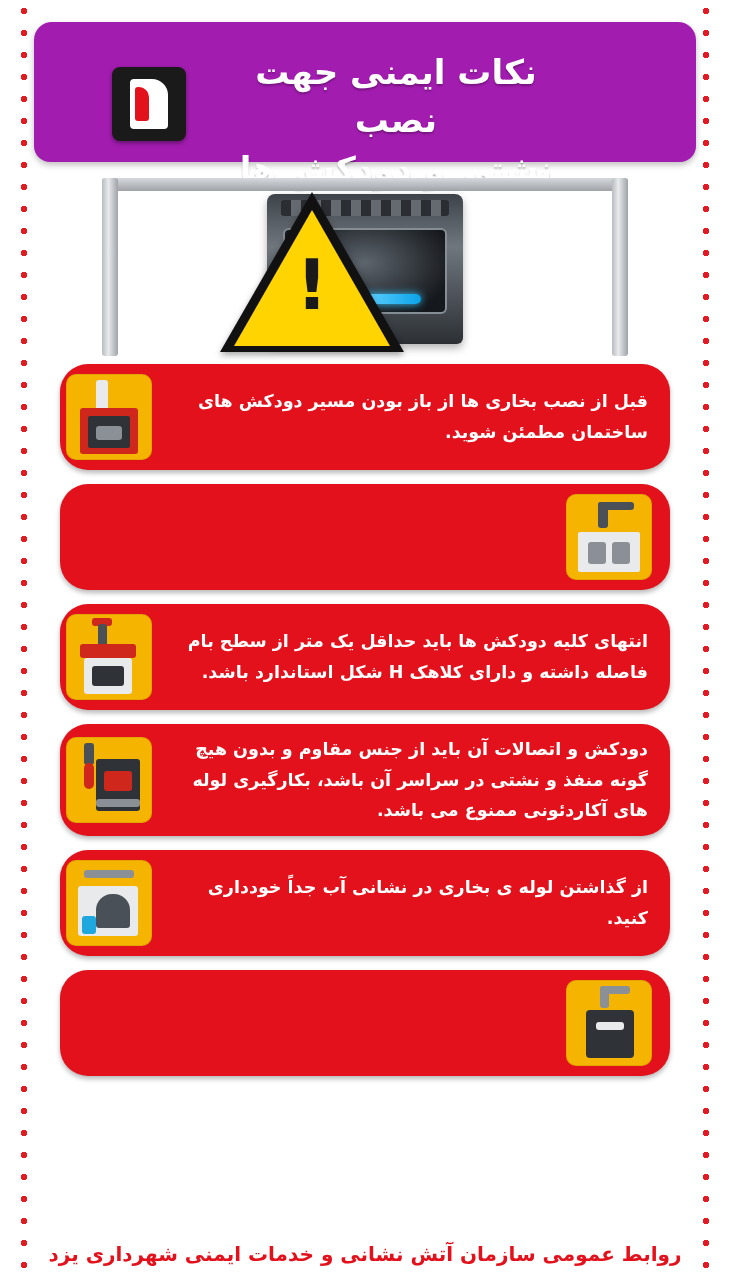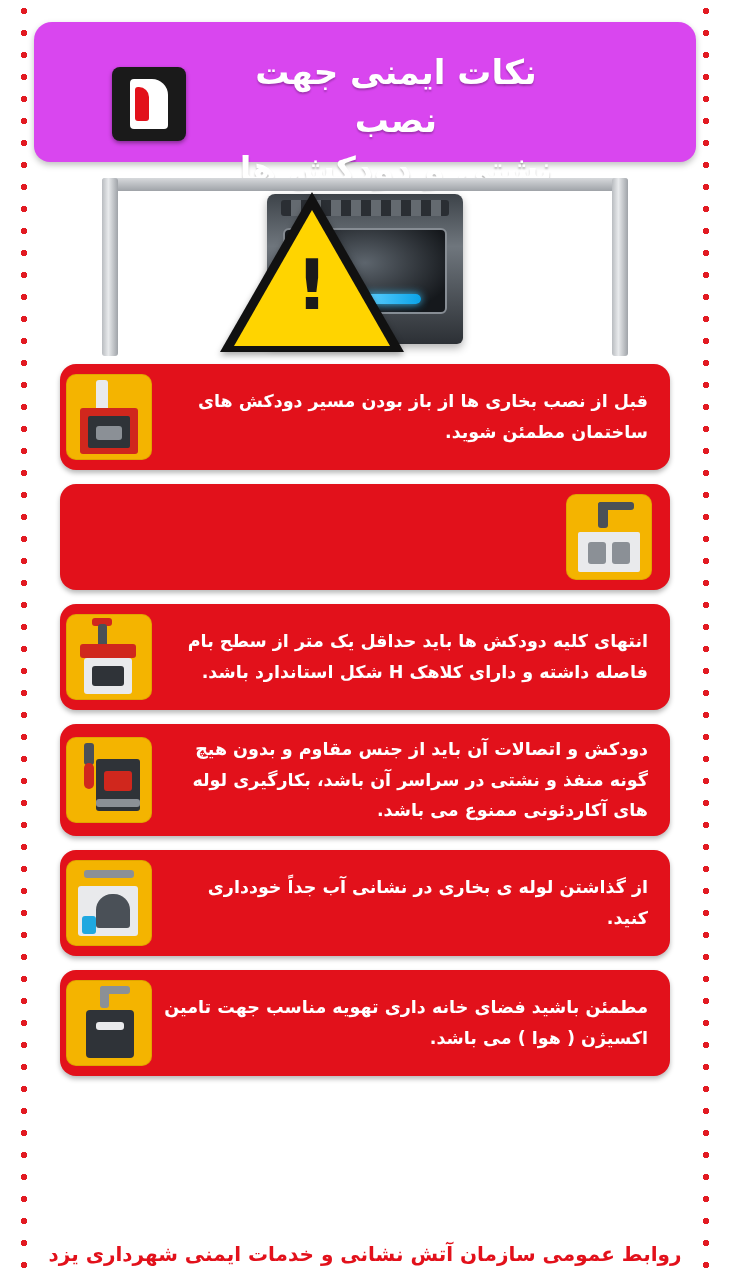--- a/index.html
+++ b/index.html
@@ -28,21 +28,21 @@
   .dot-col.left { left: 20px; }
   .dot-col.right { right: 20px; }
 
   
   .header {
     position: absolute;
     top: 22px;
     left: 34px;
     right: 34px;
     height: 140px;
-    background: #d946ef;
+    background: #a21caf;
     border-radius: 18px 18px 16px 16px;
     box-shadow: 0 3px 6px rgba(0,0,0,0.25);
   }
   .header-title {
     position: absolute;
     top: 26px;
     right: 118px;
     left: 180px;
     color: #ffffff;
     font-size: 34px;
@@ -187,21 +187,21 @@
   
   .tips {
     position: absolute;
     top: 364px;
     left: 60px;
     right: 60px;
   }
   .tip {
     position: relative;
     background: #e2111b;
-    border-radius: 16px;
+    border-radius: 28px;
     margin-bottom: 14px;
     box-shadow: 0 3px 5px rgba(0,0,0,0.28);
     display: flex;
     align-items: center;
     min-height: 92px;
     padding: 10px 18px 10px 0;
     box-sizing: border-box;
   }
   .tip-text {
     flex: 1;
@@ -327,21 +327,20 @@
     <div class="tip-icon">
       <div class="ic-body ic-grey" style="left:18px;top:10px;width:50px;height:8px;"></div>
       <div class="ic-body ic-light" style="left:12px;top:26px;width:60px;height:50px;border-radius:3px;"></div>
       <div class="ic-body ic-dark2" style="left:30px;top:34px;width:34px;height:34px;border-radius:16px 16px 3px 3px;"></div>
       <div class="ic-body ic-blue" style="left:16px;top:56px;width:14px;height:18px;"></div>
     </div>
   </div>
 
 
   <div class="tip">
-    <div class="tip-text">مطمئن باشید فضای خانه داری تهویه مناسب جهت تامین اکسیژن ( هوا ) می باشد.</div>
     <div class="tip-icon">
       <div class="ic-body ic-grey" style="left:34px;top:6px;width:9px;height:22px;"></div>
       <div class="ic-body ic-grey" style="left:34px;top:6px;width:30px;height:8px;"></div>
       <div class="ic-body" style="left:20px;top:30px;width:48px;height:48px;border-radius:4px;"></div>
       <div class="ic-body ic-light" style="left:30px;top:42px;width:28px;height:8px;"></div>
     </div>
   </div>
 
 </div>
 

